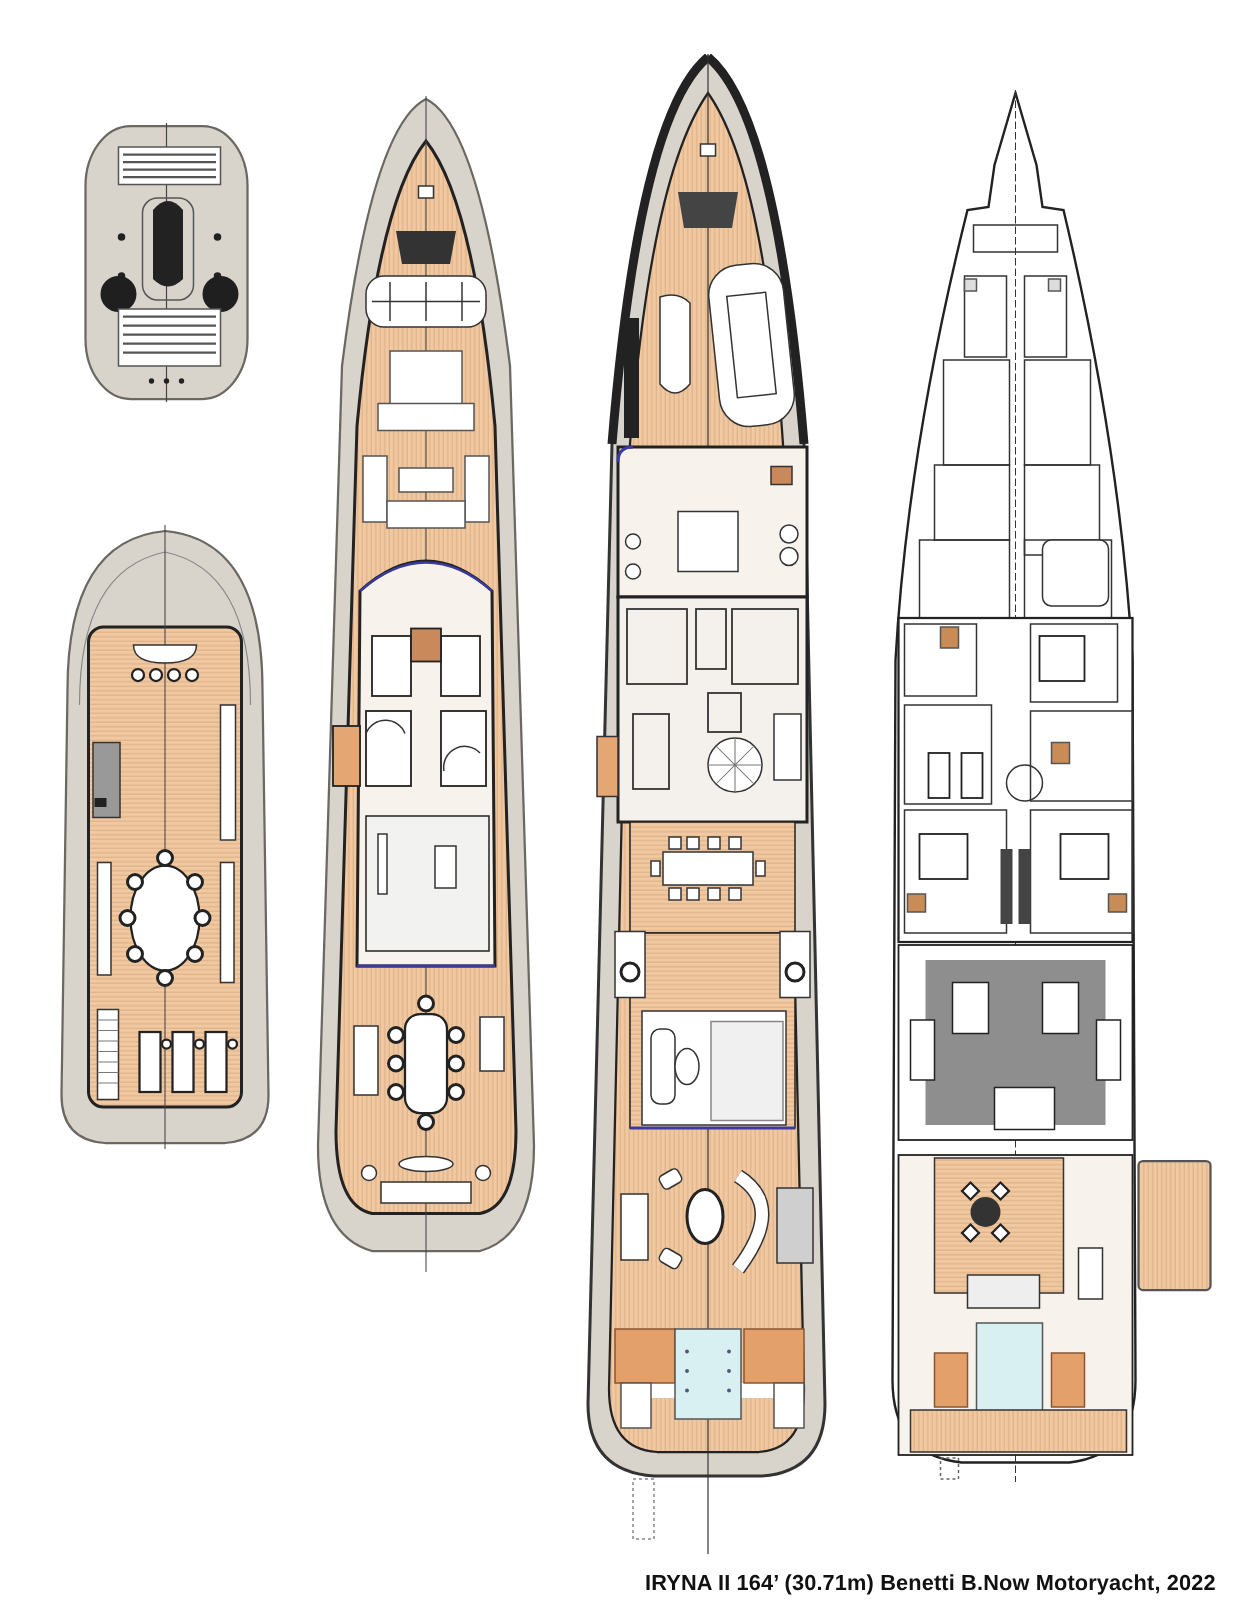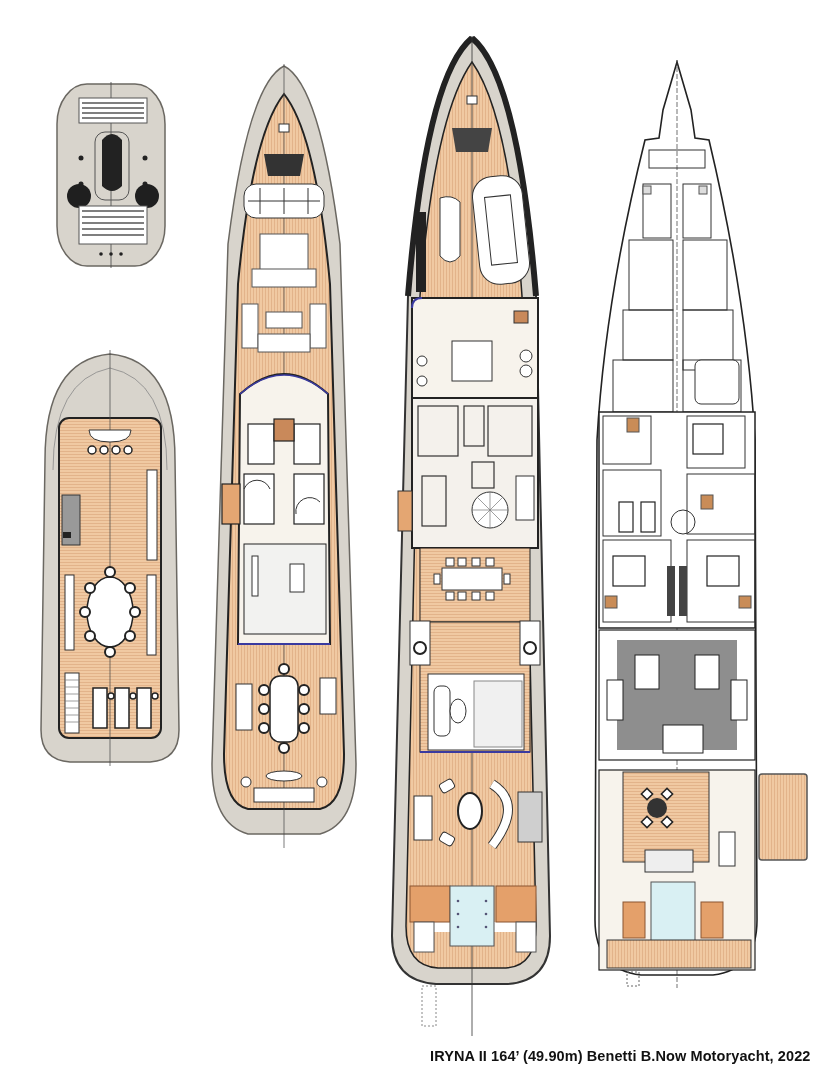--- a/index.html
+++ b/index.html
@@ -342,13 +342,13 @@
         <rect x="40" y="842" width="22" height="36"></rect>
         <rect x="118" y="842" width="22" height="36"></rect>
       </g>
     <rect x="24" y="880" width="144" height="28" fill="url(#teakV)" stroke="#333"></rect>
 
     <rect x="176" y="714" width="48" height="86" rx="3" fill="url(#teakV)" stroke="#555" stroke-width="1.5"></rect>
     <rect x="44" y="912" width="12" height="14" fill="none" stroke="#666" stroke-dasharray="2,2"></rect>
   </svg>
 </div>
 
-<div class="caption">IRYNA II 164’ (49.90m) Benetti B.Now Motoryacht, 2022</div>
+<div class="caption">IRYNA II 164’ (30.71m) Benetti B.Now Motoryacht, 2022</div>
 
 </body></html>

